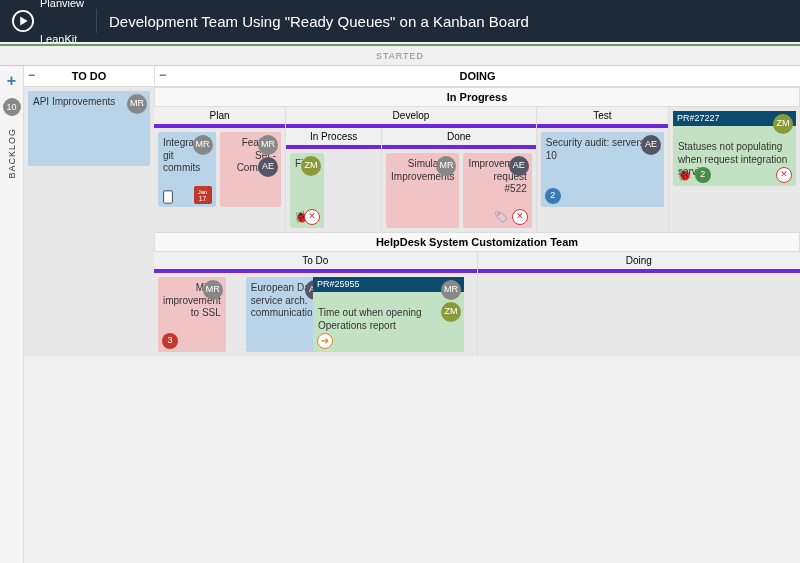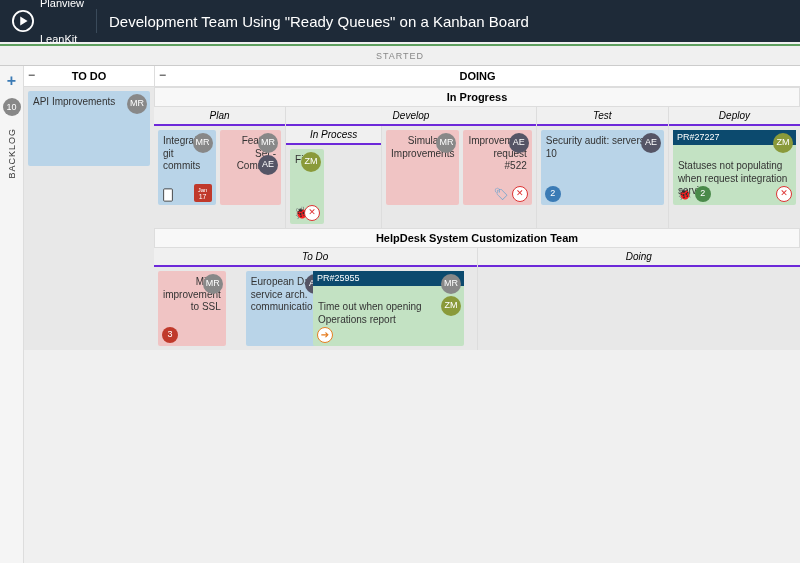--- a/index.html
+++ b/index.html
@@ -35,21 +35,21 @@
 
 .body-row { display: flex; }
 .body-todo { width: 130px; background: #e8e8e8; padding: 4px; }
 .body-doing { flex: 1; background: #e8e8e8; }
 
 
 .sublane-hdr { background: #f8f8f8; font-size: 11px; font-weight: bold; text-align: center; padding: 3px; border: 1px solid #ddd; }
 .subcols { display: flex; }
 .subcol { flex: 1; border-right: 1px solid #ddd; display:flex; flex-direction:column; }
 .subcol:last-child { border-right: none; }
-.subcol-hdr { background: #f0f0f0; font-size: 10px; text-align: center; padding: 3px; border-bottom: 2px solid #6d28d9; font-style: italic; }
+.subcol-hdr { background: #f0f0f0; font-size: 10px; text-align: center; padding: 3px; border-bottom: 4px solid #6d28d9; }
 .subcol-body { padding: 4px; display:flex; flex-direction:row; gap:4px; min-height:40px; }
 
 .dev-split { display: flex; }
 .dev-half { flex: 1; border-right: 1px solid #ddd; display:flex; flex-direction:column; }
 .dev-half:last-child { border-right:none; }
 
 
 .card { border-radius: 2px; padding: 5px; font-size: 10px; line-height: 1.25; position: relative; min-height: 60px; color: #333; }
 .card.tall { min-height: 75px; }
 .card.blue { background: #b9d4e8; }
@@ -167,20 +167,21 @@
                     <div class="ftr">
                         <span class="ico">🐞</span>
                       </div>
                     <div class="ftr-r">
                         <div class="circ red">✕</div>
                       </div>
                   </div>
                 </div>
               </div>
               <div class="dev-half">
+                <div class="subcol-hdr">Done</div>
                 <div class="subcol-body">
                   <div class="card pink">
                     <span>Simulation Improvements</span>
                     <div class="av">MR</div>
                   </div>
                   <div class="card pink tall">
                     <span>Improvement request #522</span>
                     <div class="av dark">AE</div>
                     <div class="ftr-r">
                         <span class="tag-ico">🏷</span>
@@ -199,21 +200,20 @@
                 <span>Security audit: servers 1-10</span>
                 <div class="av dark">AE</div>
                 <div class="ftr">
                     <div class="circ blu">2</div>
                   </div>
               </div>
             </div>
           </div>
 
           <div class="subcol" style="flex:1.05">
-            <div class="subcol-hdr">Deploy</div>
             <div class="subcol-body">
               <div class="card green tall">
                 <div class="card-hdr-bar">PR#27227</div>
                 <span>Statuses not populating when request integration service</span>
                 <div class="av zm">ZM</div>
                 <div class="ftr">
                     <span class="ico">🐞</span>
                     <div class="circ grn">2</div>
                   </div>
                 <div class="ftr-r">

